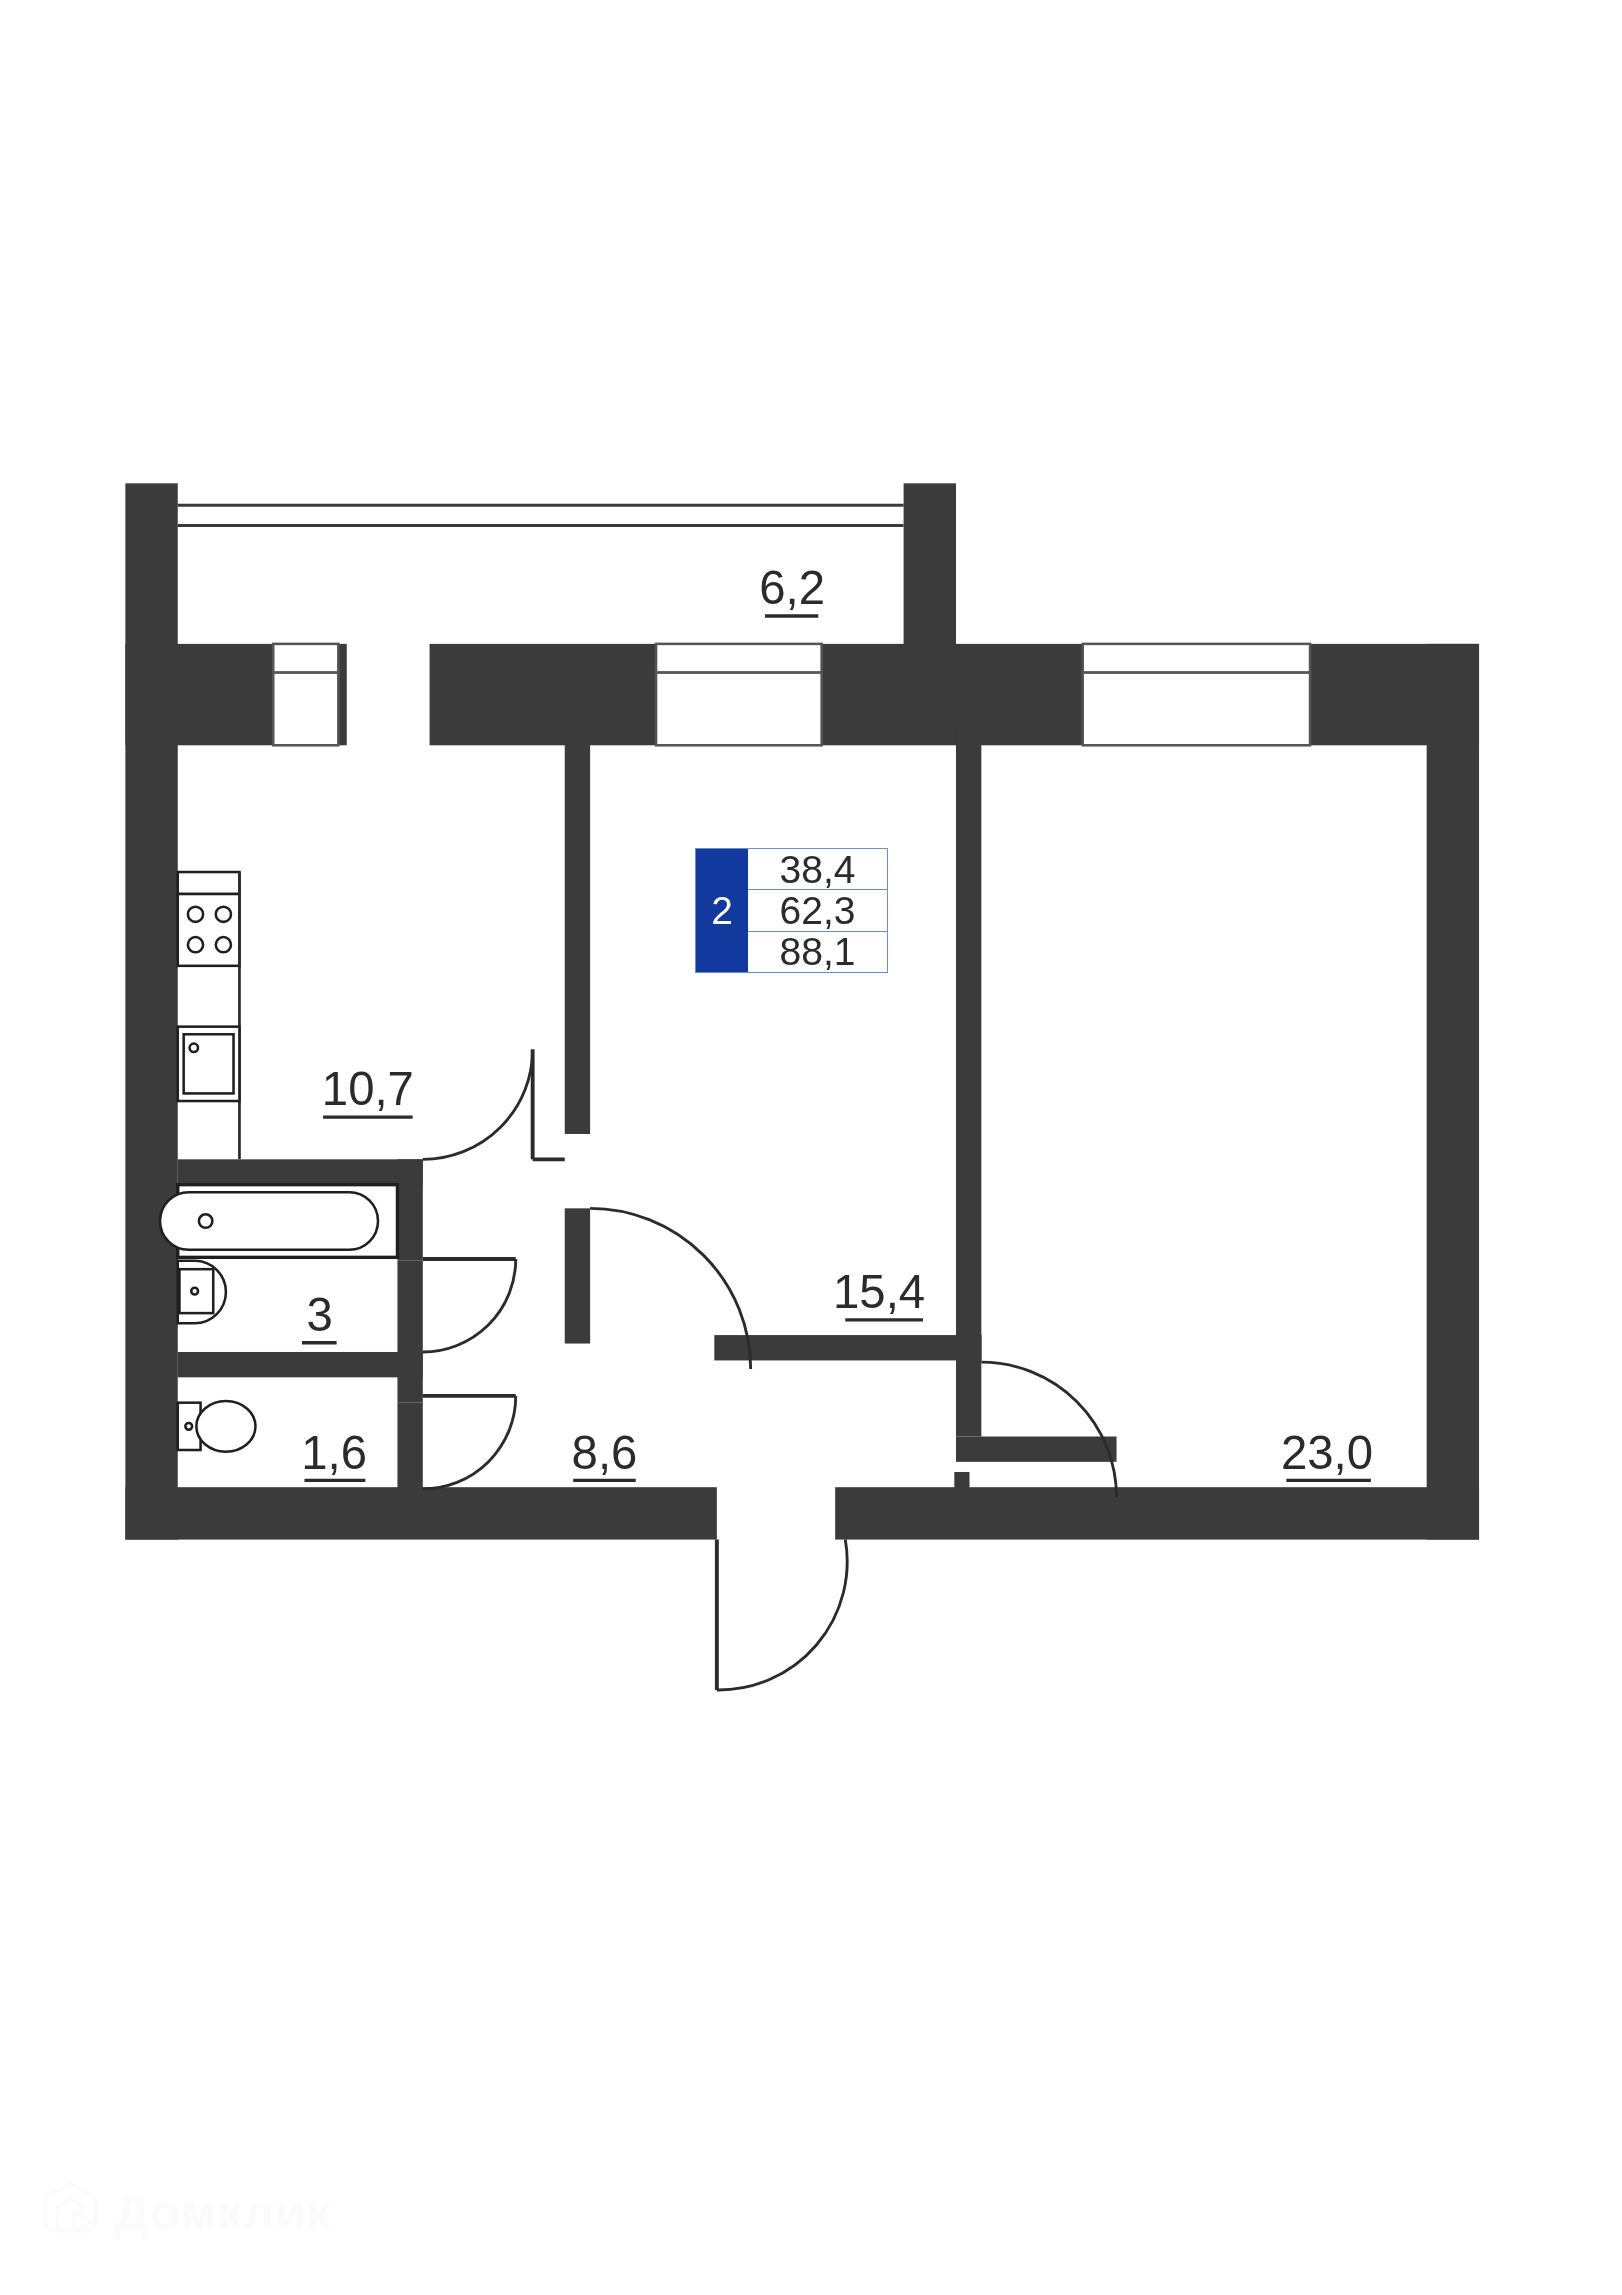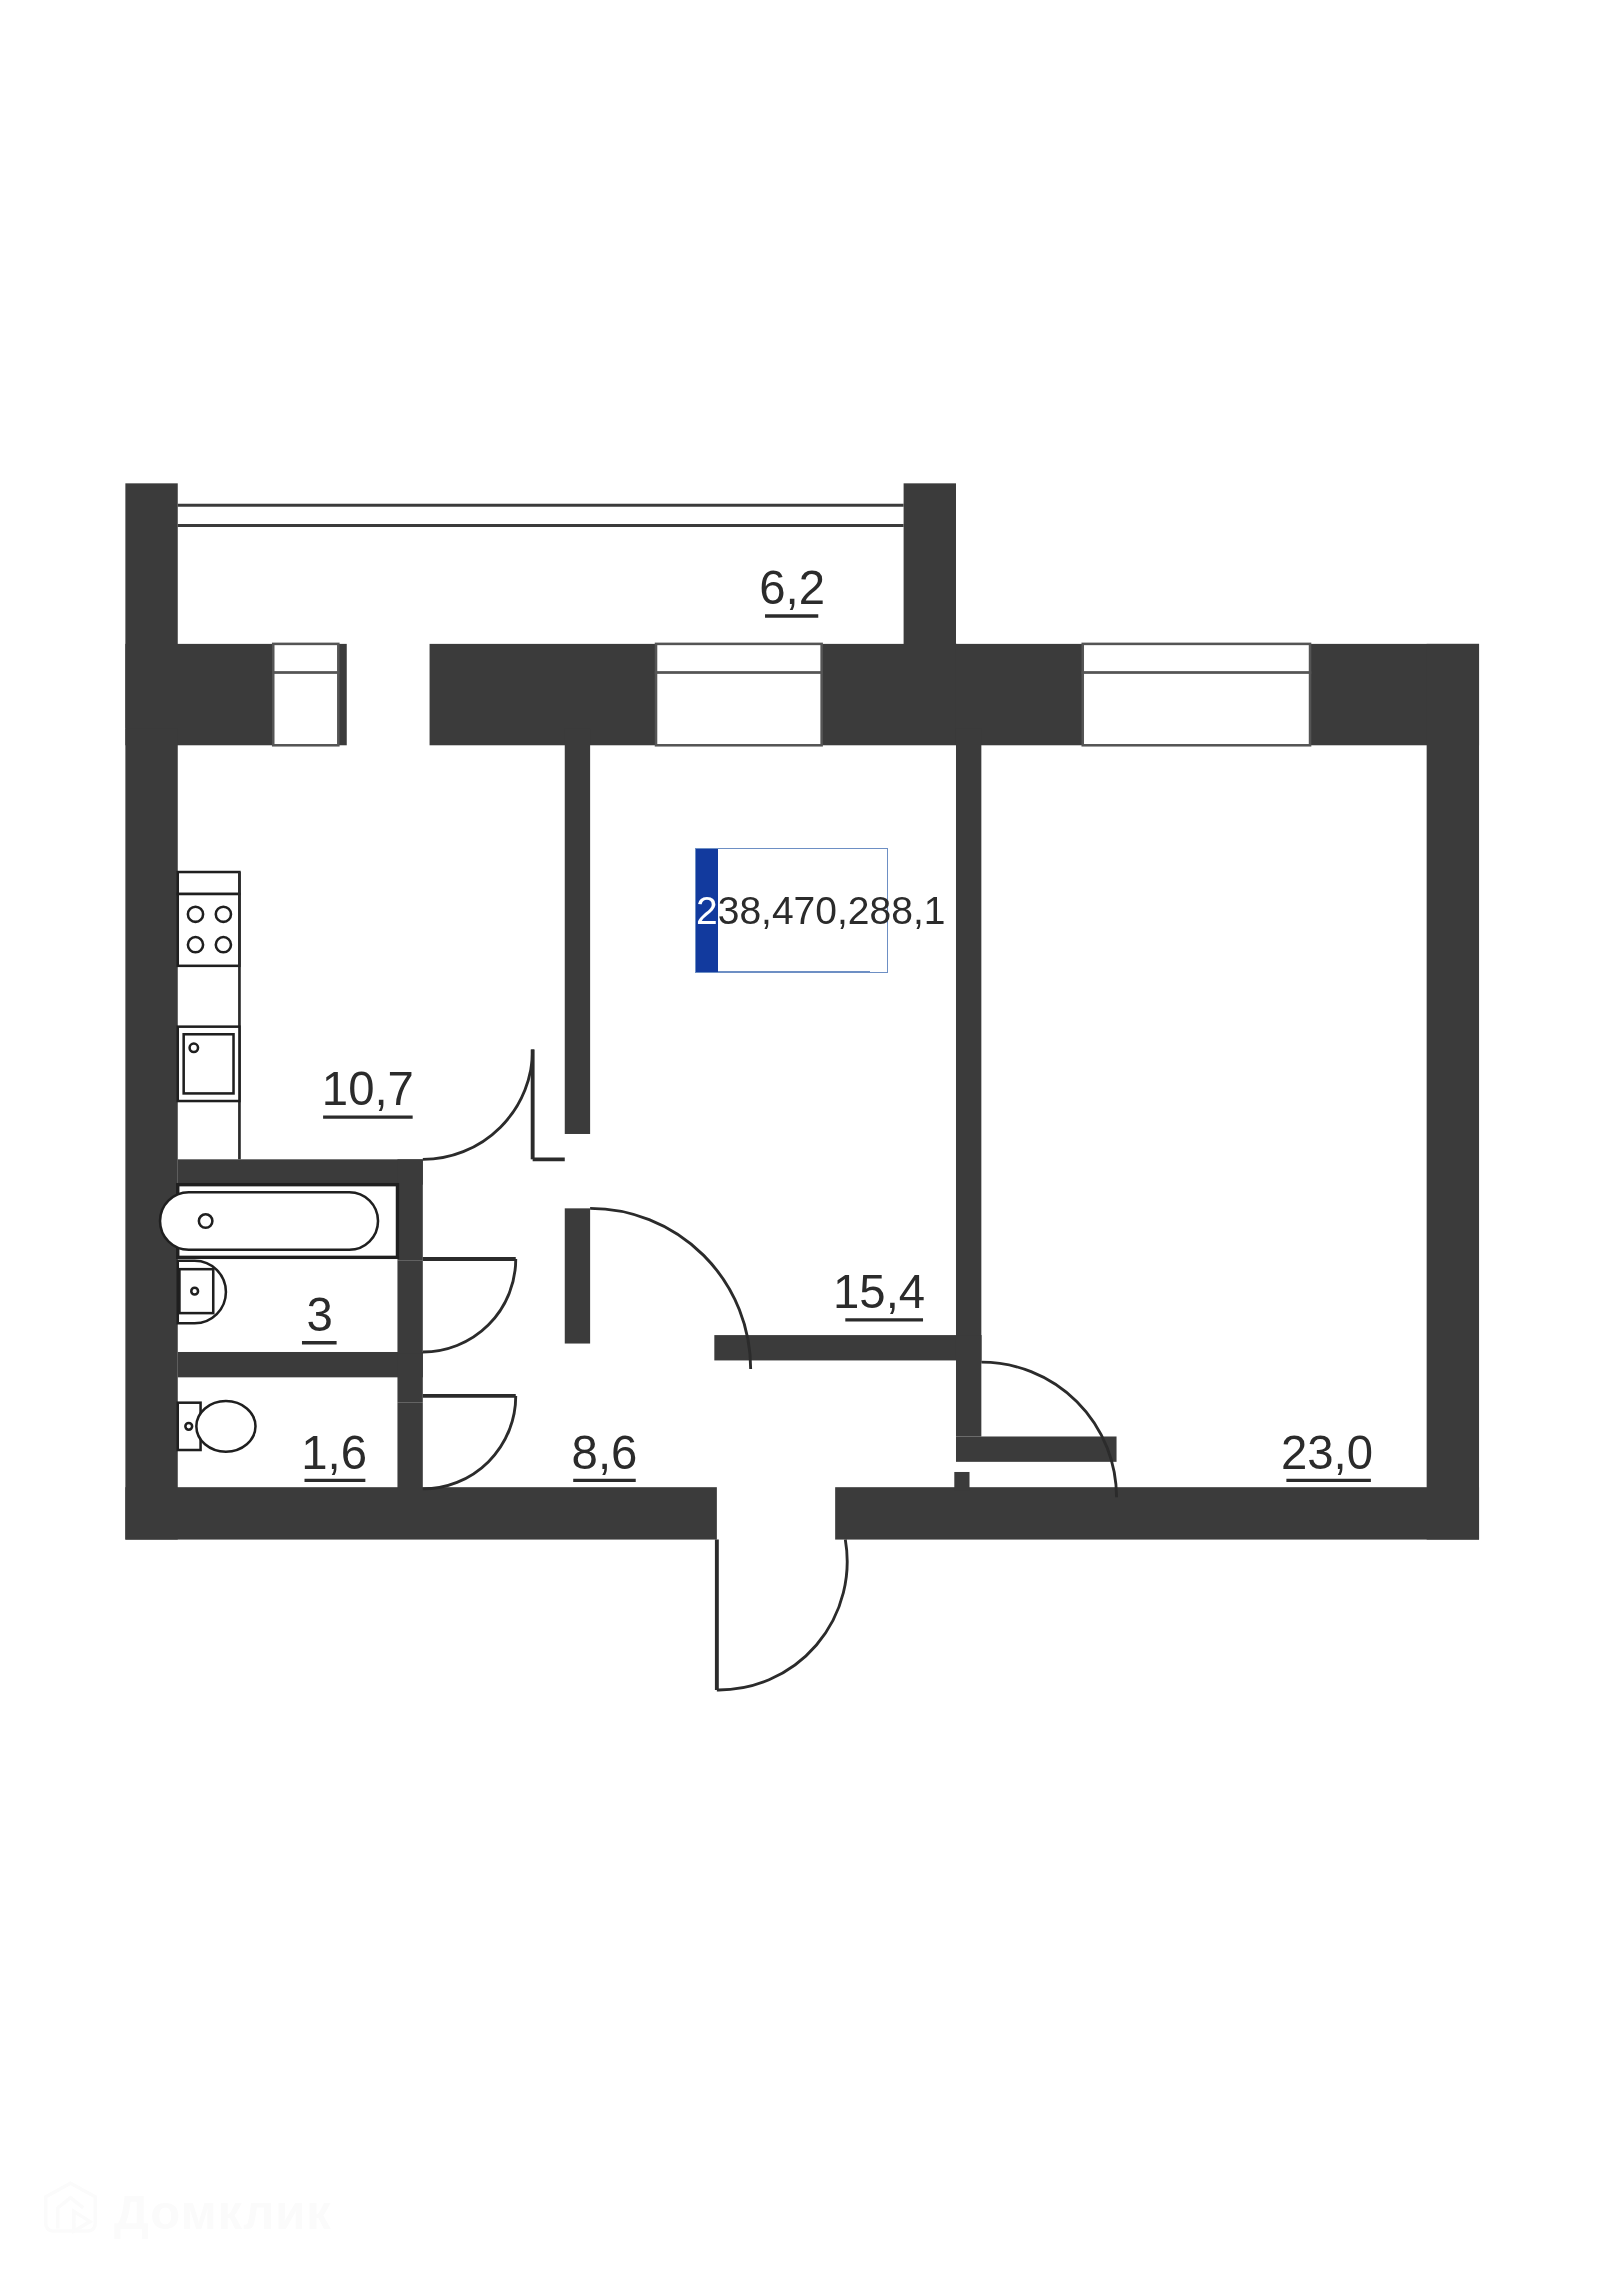--- a/index.html
+++ b/index.html
@@ -63,21 +63,21 @@
     display: flex;
     align-items: center;
     justify-content: center;
     font-size: 39px;
     font-family: "Liberation Sans", sans-serif;
     line-height: 1;
   }
   #info-badge .areas-col {
     flex: 1;
     display: flex;
-    flex-direction: row;
+    flex-direction: column;
     justify-content: flex-end;
   }
   #info-badge .area-cell {
     flex: 1;
     display: flex;
     align-items: center;
     justify-content: center;
     font-size: 39px;
     color: #2b2b2b;
     font-family: "Liberation Sans", sans-serif;
@@ -290,21 +290,21 @@
         <line class="area-underline" x1="1522" y1="1752" x2="1622" y2="1752"></line>
       </g>
     </g>
 
   </svg>
 
   <div id="info-badge">
     <div class="rooms-cell">2</div>
     <div class="areas-col">
       <div class="area-cell">38,4</div>
-      <div class="area-cell">70,2</div>
+      <div class="area-cell">62,3</div>
       <div class="area-cell">88,1</div>
     </div>
   </div>
 
   <div id="watermark">
     <span>
       <svg width="63" height="63" viewBox="0 0 74 74" xmlns="http://www.w3.org/2000/svg">
         <path d="M37 5 L66 21 V53 a8 8 0 0 1 -8 8 H16 a8 8 0 0 1 -8 -8 V21 Z" fill="none" stroke="#fbfbfb" stroke-width="4"></path>
         <path d="M22 58 V34 L37 22 L52 34" fill="none" stroke="#fbfbfb" stroke-width="4"></path>
         <path d="M41 61 V38 L60 50 Z" fill="none" stroke="#fbfbfb" stroke-width="4"></path>

